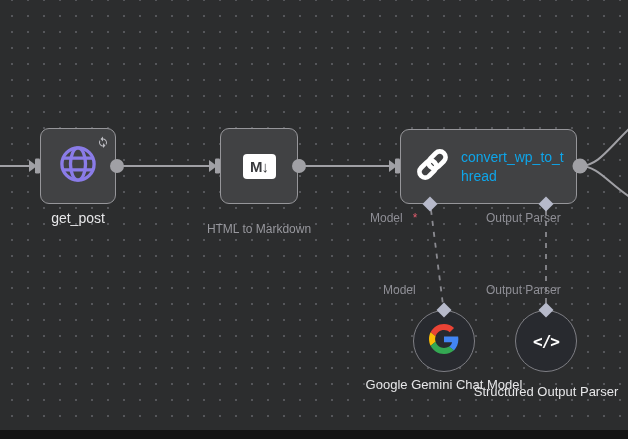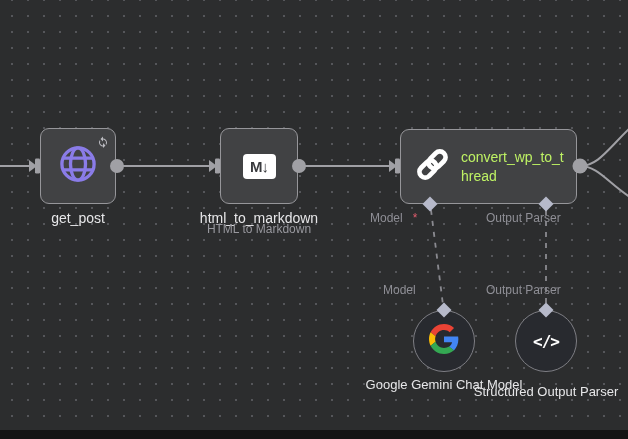--- a/index.html
+++ b/index.html
@@ -22,21 +22,21 @@
   .node-convert   { left:400px; top:129px; width:177px; height:75px; justify-content:flex-start; padding-left:13px; gap:10px; }
 
   .badge { position:absolute; top:5px; right:6px; width:12px; height:12px; }
 
   .md-icon {
     background:#fff; border-radius:4px; width:33px; height:25px;
     display:flex; align-items:center; justify-content:center;
     font-weight:800; font-size:15px; color:#3a3b3e; letter-spacing:-1px;
   }
   .convert-label {
-    color:#bef264; font-size:14px; font-weight:500; line-height:19px;
+    color:#0ea5e9; font-size:14px; font-weight:500; line-height:19px;
     width:110px; word-break:break-all;
   }
   .node-label {
     position:absolute; z-index:2; text-align:center; color:#e7e7e9;
     font-size:14px; font-weight:500; width:200px;
   }
   .lbl-getpost { left:-22px; top:210px; }
   .lbl-md      { left:159px; top:210px; }
   .sub-title   { position:absolute; z-index:2; text-align:center; color:#98989e; font-size:12px; width:200px; left:159px; top:222px; }
 
@@ -86,21 +86,20 @@
         <ellipse cx="12" cy="12" rx="4.3" ry="9.2"></ellipse>
         <path d="M3.3 8.6 H20.7 M3.3 15.4 H20.7"></path>
       </svg>
     </span>
   </div>
   <div class="node-label lbl-getpost">get_post</div>
 
   <div class="node node-md">
     <span class="md-icon">M↓</span>
   </div>
-  <div class="node-label lbl-md">html_to_markdown</div>
   <div class="sub-title">HTML to Markdown</div>
 
   <div class="node node-convert">
     <span>
       <svg viewBox="0 0 24 24" width="37" height="37">
         <g transform="rotate(-45 12 12)" fill="none" stroke="#ffffff" stroke-width="3.1" stroke-linecap="round">
           <rect x="1.6" y="8.3" width="12.4" height="7.4" rx="3.7"></rect>
           <rect x="10" y="8.3" width="12.4" height="7.4" rx="3.7"></rect>
         </g>
       </svg>

